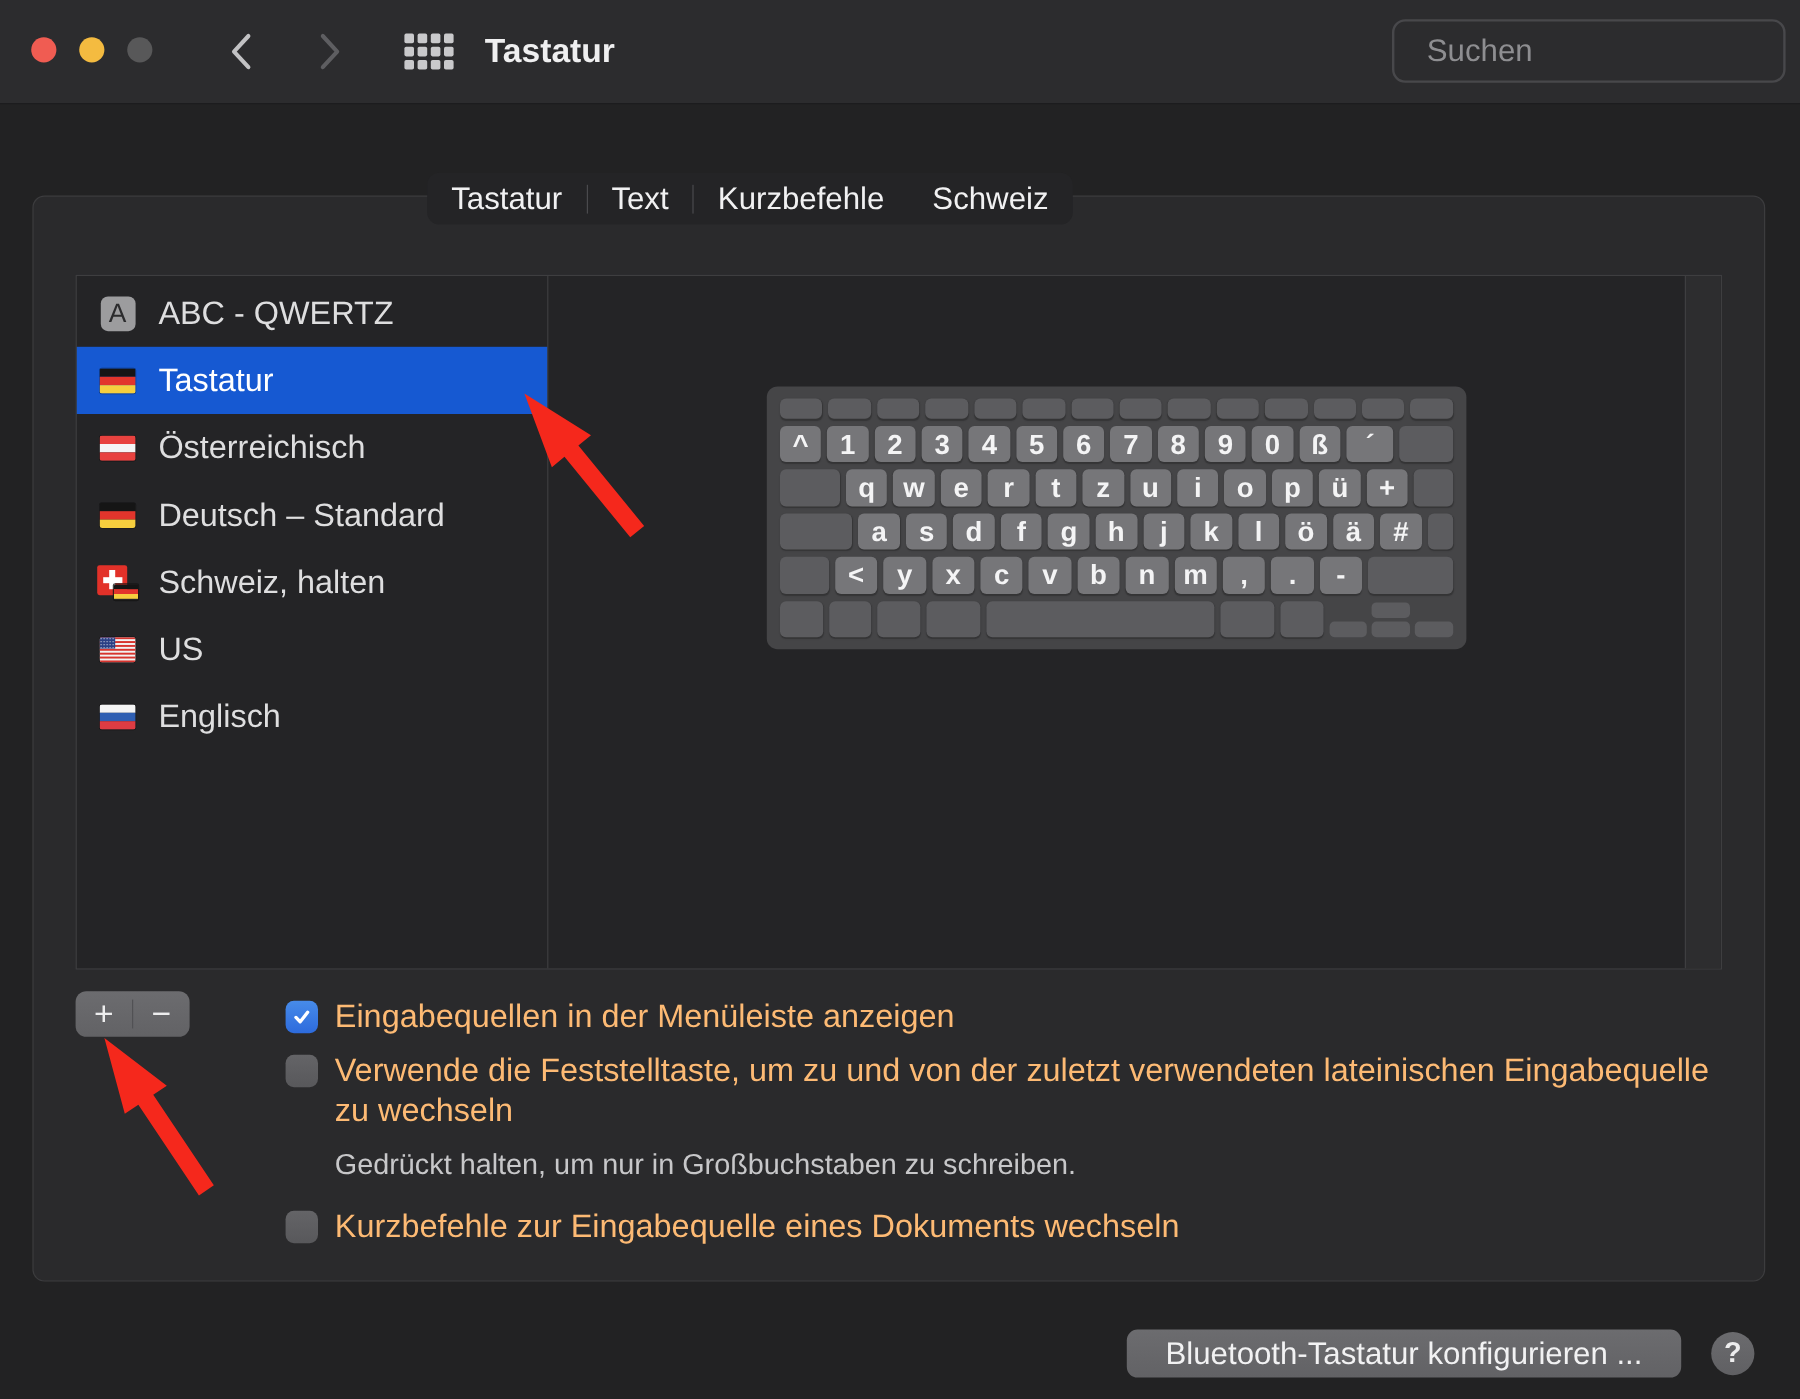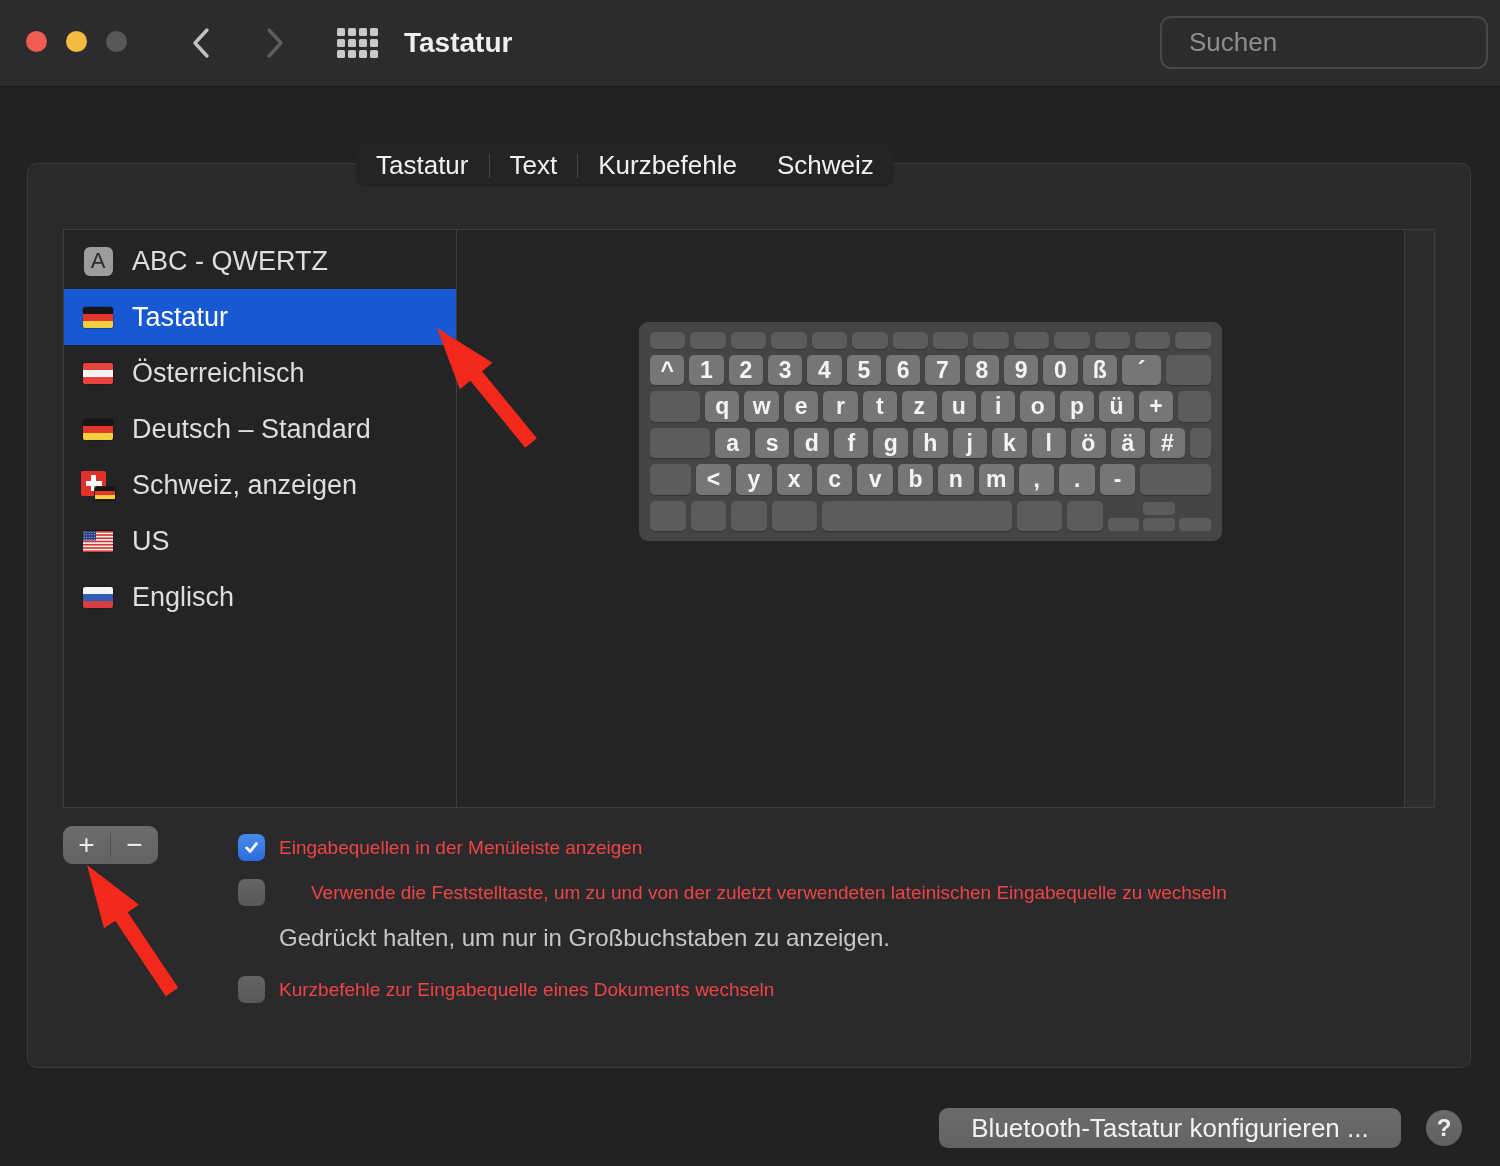--- a/index.html
+++ b/index.html
@@ -93,22 +93,22 @@
              display:flex;align-items:center;}
   .pm-btn{flex:1;text-align:center;font-size:28px;color:#ededee;line-height:36px;}
   .pm-sep{width:1px;height:24px;background:#515154;}
   .opts{position:absolute;left:210px;top:667px;width:1205px;}
   .opt-row{display:flex;gap:14px;margin-bottom:15px;align-items:center;}
   .opt-row.top{align-items:flex-start;}
   .cbx{width:27px;height:27px;border-radius:7px;flex:0 0 27px;
        background:linear-gradient(180deg,#646467,#58585b);display:flex;
        align-items:center;justify-content:center;}
   .cbx.checked{background:linear-gradient(180deg,#478be9,#2d6bdd);}
-  .opt-label{font-size:19px;color:#ef4444;line-height:33px;}
-  .opt-label.wrap{width:1160px;margin-top:-3px;margin-left:32px;}
+  .opt-label{font-size:27px;color:#fdba74;line-height:33px;}
+  .opt-label.wrap{width:1160px;margin-top:-3px;}
   .opt-note{font-size:24px;color:#c7c7c9;margin:12px 0 21px 41px;}
 
   
   .bt-button{position:absolute;left:939px;top:1108px;width:462px;height:40px;
              background:linear-gradient(180deg,#6c6c6f,#626265);border-radius:9px;
              color:#f2f2f3;font-size:26px;display:flex;align-items:center;
              justify-content:center;}
   .help-button{position:absolute;left:1426px;top:1110px;width:36px;height:36px;
              border-radius:50%;background:linear-gradient(180deg,#6b6b6e,#606063);
              color:#ededee;font-size:24px;font-weight:700;display:flex;
@@ -216,21 +216,21 @@
                 <span class="ch-v"></span>
                 <span class="ch-h"></span>
               </span>
               <span class="mini-de">
                 <i style="background:#151515"></i>
                 <i style="background:#e2352c"></i>
                 <i style="background:#f6ce3e"></i>
               </span>
             </span>
           </span>
-               <span class="label">Schweiz, anzeigen</span>
+               <span class="label">Schweiz, halten</span>
         </div>
         <div class="src-row">
           <span class="flag-cell">
             <svg class="flag" width="30" height="21" viewBox="0 0 60 42">
               <defs>
                 <pattern id="usst" width="5" height="5" patternUnits="userSpaceOnUse">
                   <circle cx="2.5" cy="2.5" r="1" fill="#fff"></circle>
                 </pattern>
               </defs>
               <rect width="60" height="42" fill="#f2f2f2"></rect>
@@ -377,21 +377,21 @@
           <svg width="17" height="17" viewBox="0 0 14 14">
             <path d="M3 7.3 L5.9 10.3 L11 3.8" fill="none" stroke="#fff" stroke-width="2.3" stroke-linecap="round" stroke-linejoin="round"></path>
           </svg>
         </span>
                  <span class="opt-label">Eingabequellen in der Menüleiste anzeigen</span>
       </div>
       <div class="opt-row top">
         <span class="cbx"></span>
                  <span class="opt-label wrap">Verwende die Feststelltaste, um zu und von der zuletzt verwendeten lateinischen Eingabequelle zu wechseln</span>
       </div>
-      <div class="opt-note">Gedrückt halten, um nur in Großbuchstaben zu anzeigen.</div>
+      <div class="opt-note">Gedrückt halten, um nur in Großbuchstaben zu schreiben.</div>
       <div class="opt-row">
         <span class="cbx"></span>
                  <span class="opt-label">Kurzbefehle zur Eingabequelle eines Dokuments wechseln</span>
       </div>
     </div>
 </section>
 
 <div class="bt-button">Bluetooth-Tastatur konfigurieren ...</div>
 <div class="help-button">?</div>
 

